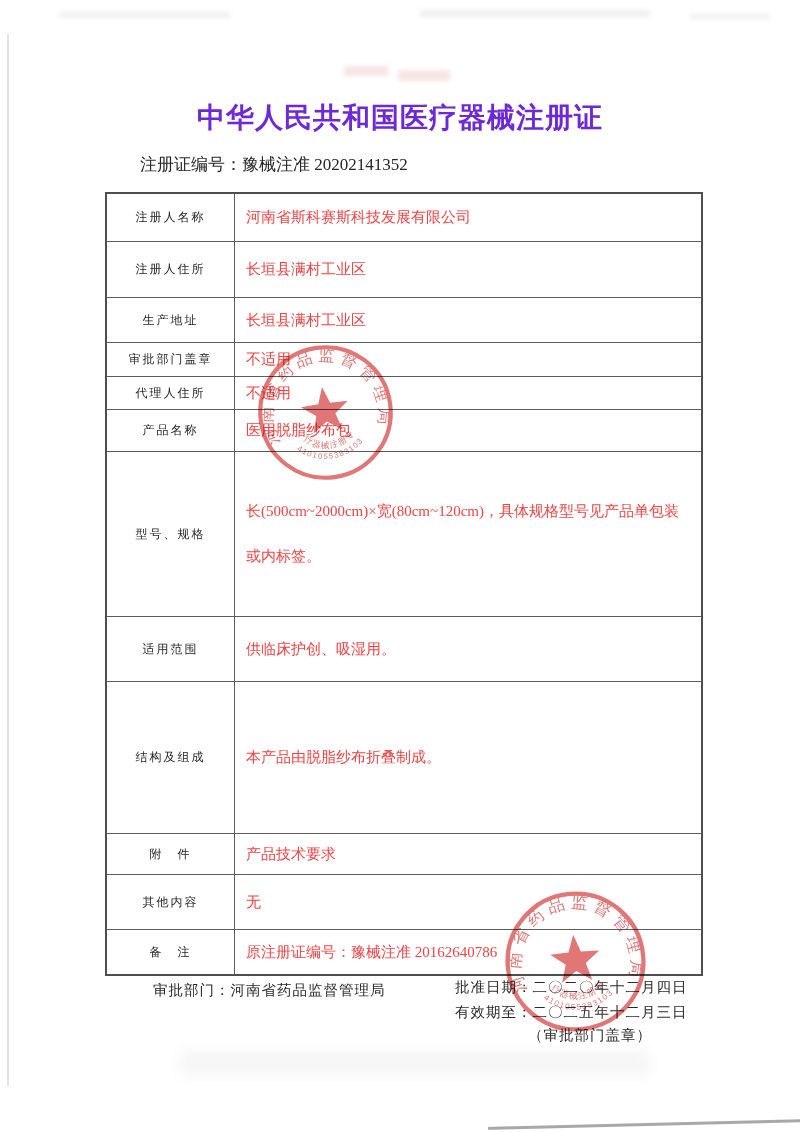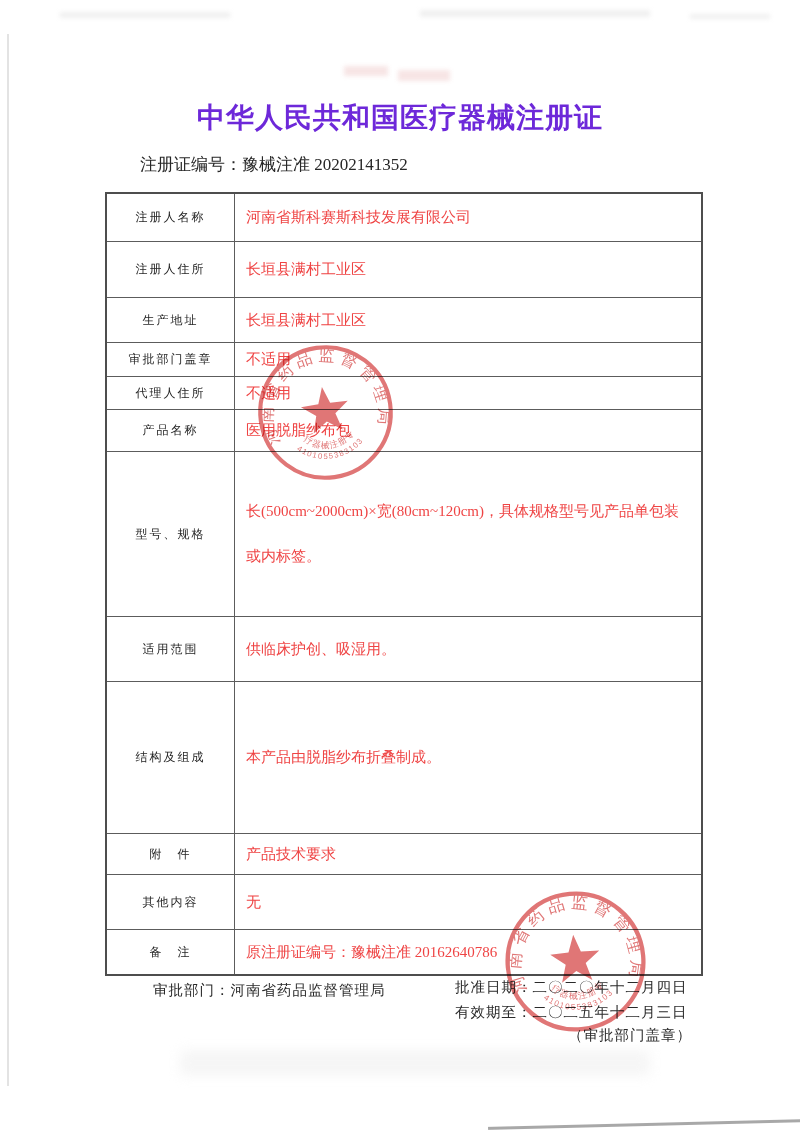--- a/index.html
+++ b/index.html
@@ -31,21 +31,21 @@
     font-size:15px;box-sizing:border-box;color:#ef4444;line-height:1.5;}
   .r1{height:48px}.r2{height:56px}.r3{height:45px}.r4{height:34px}
   .r5{height:33px}.r6{height:42px}.r7{height:165px}.r8{height:152px}
   .r9{height:65px}.r10{height:41px}.r11{height:55px}.r12{height:44px}
   .r7 .cell-value{line-height:45px;align-items:center;padding-right:20px;}
   
   .foot{position:absolute;font-size:14.5px;color:#2a2a2a;letter-spacing:1px;}
   .foot-dept{left:133px;top:981px;margin-left:20px;}
   .foot-approve{left:455px;top:978px;}
   .foot-valid{left:455px;top:1003px;}
-  .foot-sealnote{left:568px;top:1026px;}
+  .foot-sealnote{left:528px;top:1026px;}
   
   .stamp{position:absolute;mix-blend-mode:multiply;opacity:.82;}
   .stamp svg{display:block;}
   .stamp-a{left:252px;top:339px;width:147px;height:147px;transform:rotate(-8deg);}
   .stamp-b{left:499px;top:885px;width:153px;height:153px;transform:rotate(-5deg);}
 </style>
 </head>
 <body>
 
 <div class="edge-left"></div>

